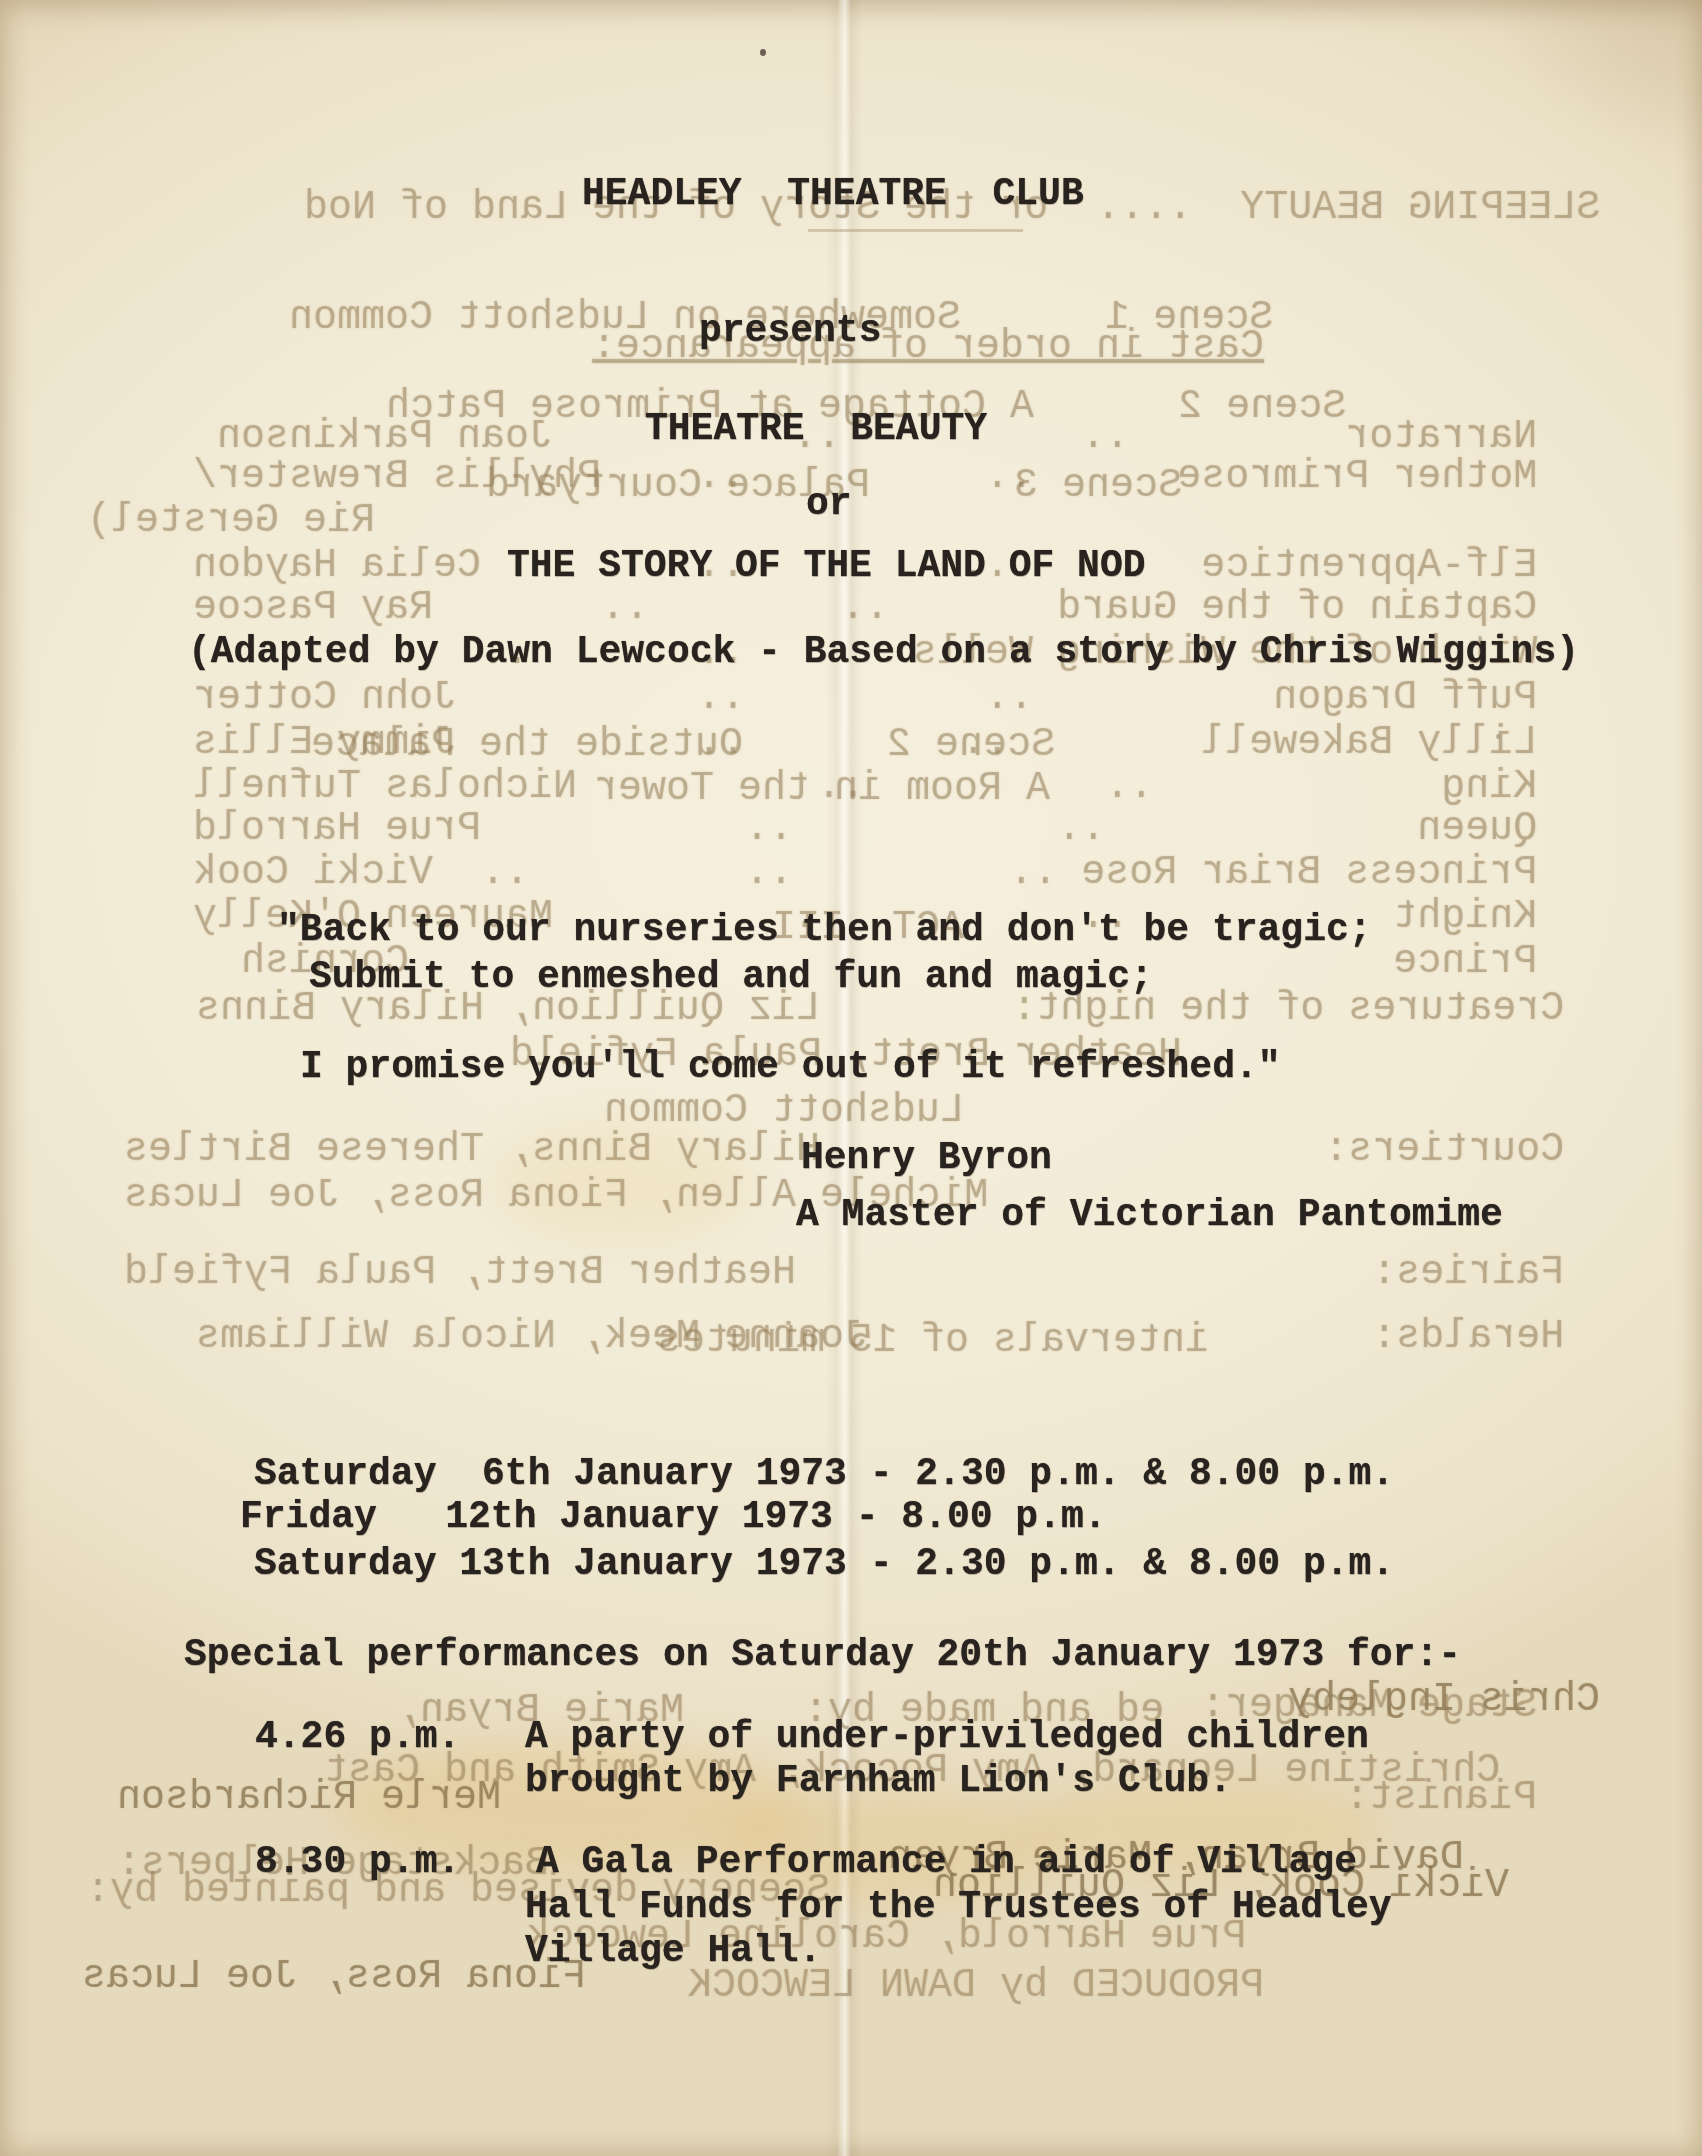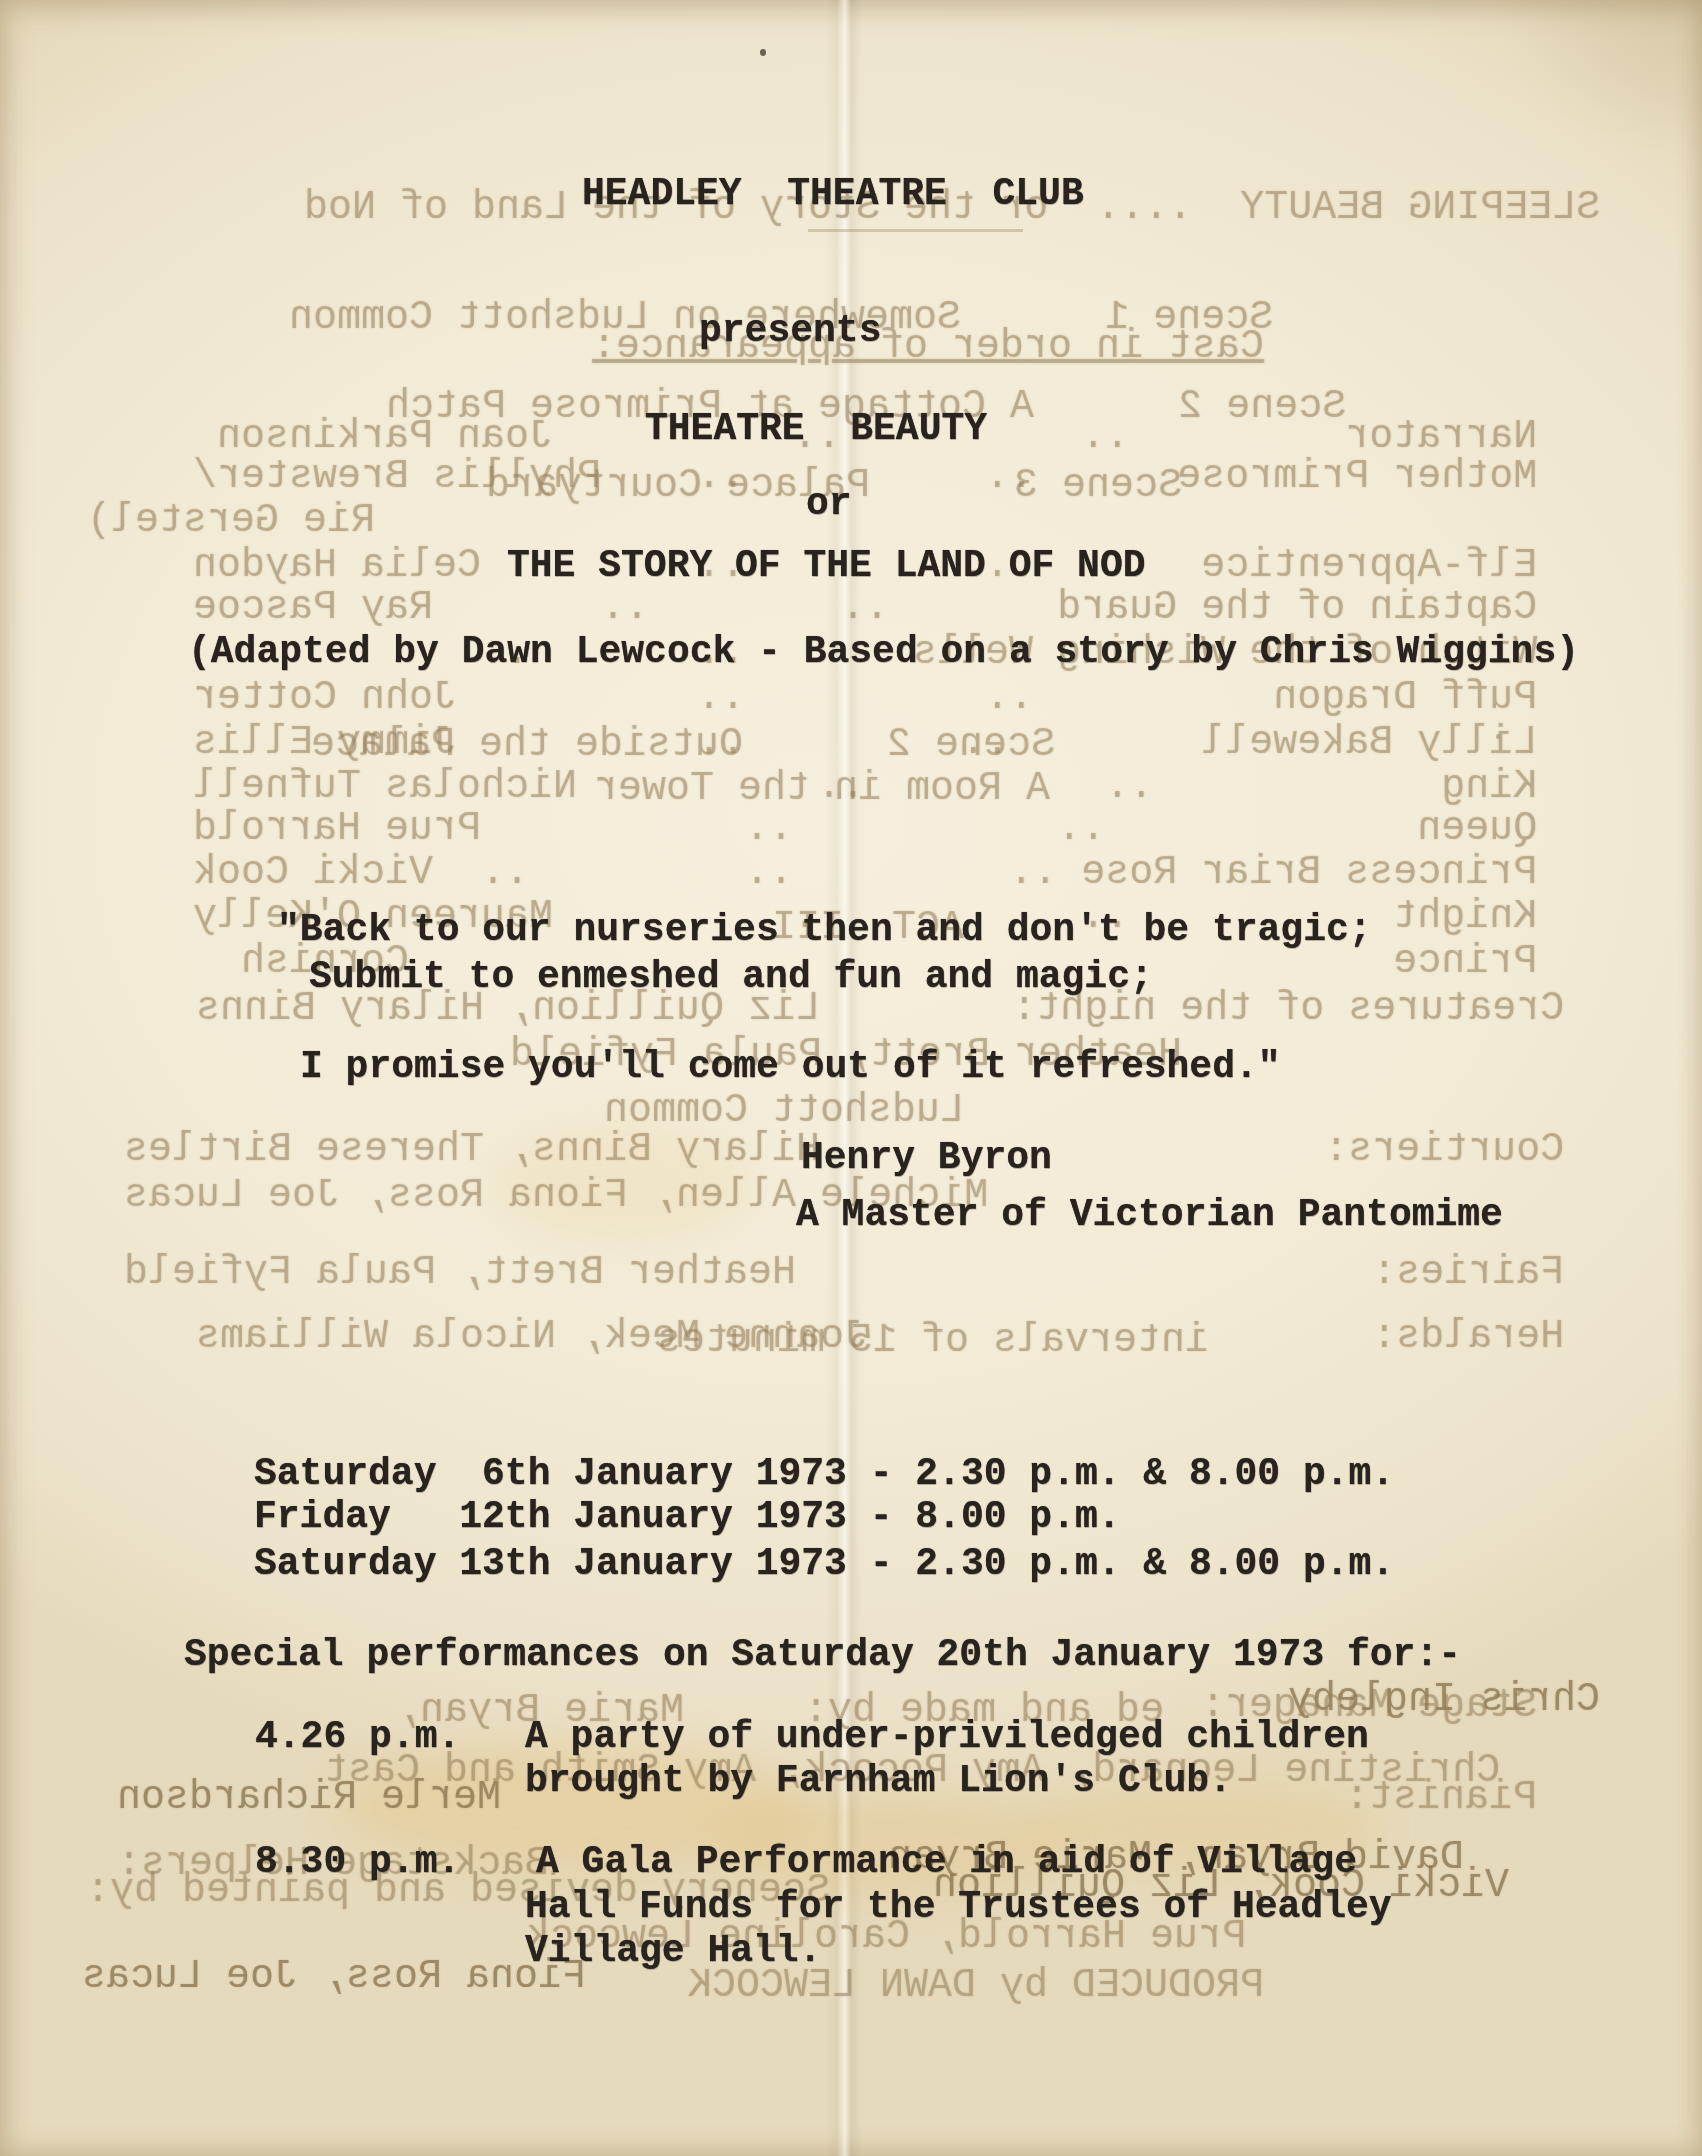--- a/index.html
+++ b/index.html
@@ -131,21 +131,21 @@
   <div class="t" style="left:507px;top:545px;">THE STORY OF THE LAND OF NOD</div>
   <div class="t" style="left:152px;top:631px;margin-left:36px;">(Adapted by Dawn Lewcock - Based on a story by Chris Wiggins)</div>
 
   <div class="t" style="left:277px;top:909px;">"Back to our nurseries then and don't be tragic;</div>
   <div class="t" style="left:309px;top:956px;">Submit to enmeshed and fun and magic;</div>
   <div class="t" style="left:300px;top:1046px;">I promise you'll come out of it refreshed."</div>
   <div class="t" style="left:801px;top:1137px;">Henry Byron</div>
   <div class="t" style="left:796px;top:1194px;">A Master of Victorian Pantomime</div>
 
   <div class="t" style="left:254px;top:1453px;">Saturday  6th January 1973 - 2.30 p.m. &amp; 8.00 p.m.</div>
-  <div class="t" style="left:254px;top:1496px;">Friday   12th January 1973 - 8.00 p.m.</div>
+  <div class="t" style="left:240px;top:1496px;">Friday   12th January 1973 - 8.00 p.m.</div>
   <div class="t" style="left:254px;top:1543px;">Saturday 13th January 1973 - 2.30 p.m. &amp; 8.00 p.m.</div>
 
   <div class="t" style="left:184px;top:1634px;">Special performances on Saturday 20th January 1973 for:-</div>
 
   <div class="t" style="left:255px;top:1716px;">4.26 p.m.</div>
   <div class="t" style="left:525px;top:1716px;">A party of under-priviledged children</div>
   <div class="t" style="left:525px;top:1760px;">brought by Farnham Lion's Club.</div>
 
   <div class="t" style="left:255px;top:1841px;">8.30 p.m.</div>
   <div class="t" style="left:525px;top:1841px;margin-left:11px;">A Gala Performance in aid of Village</div>

